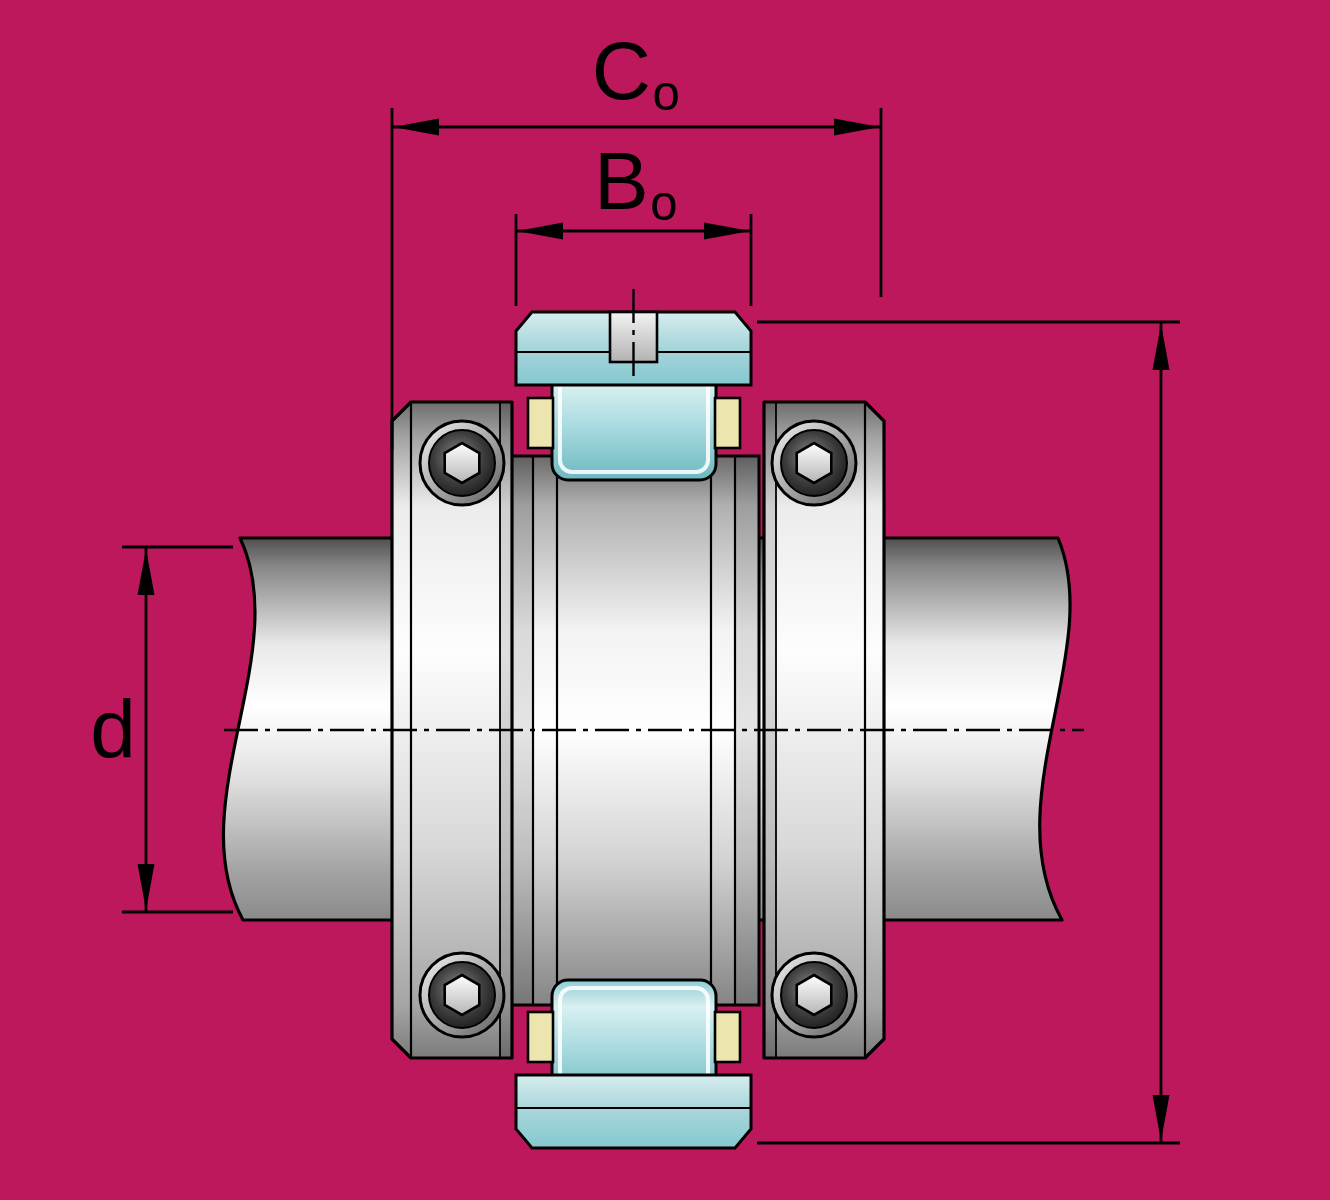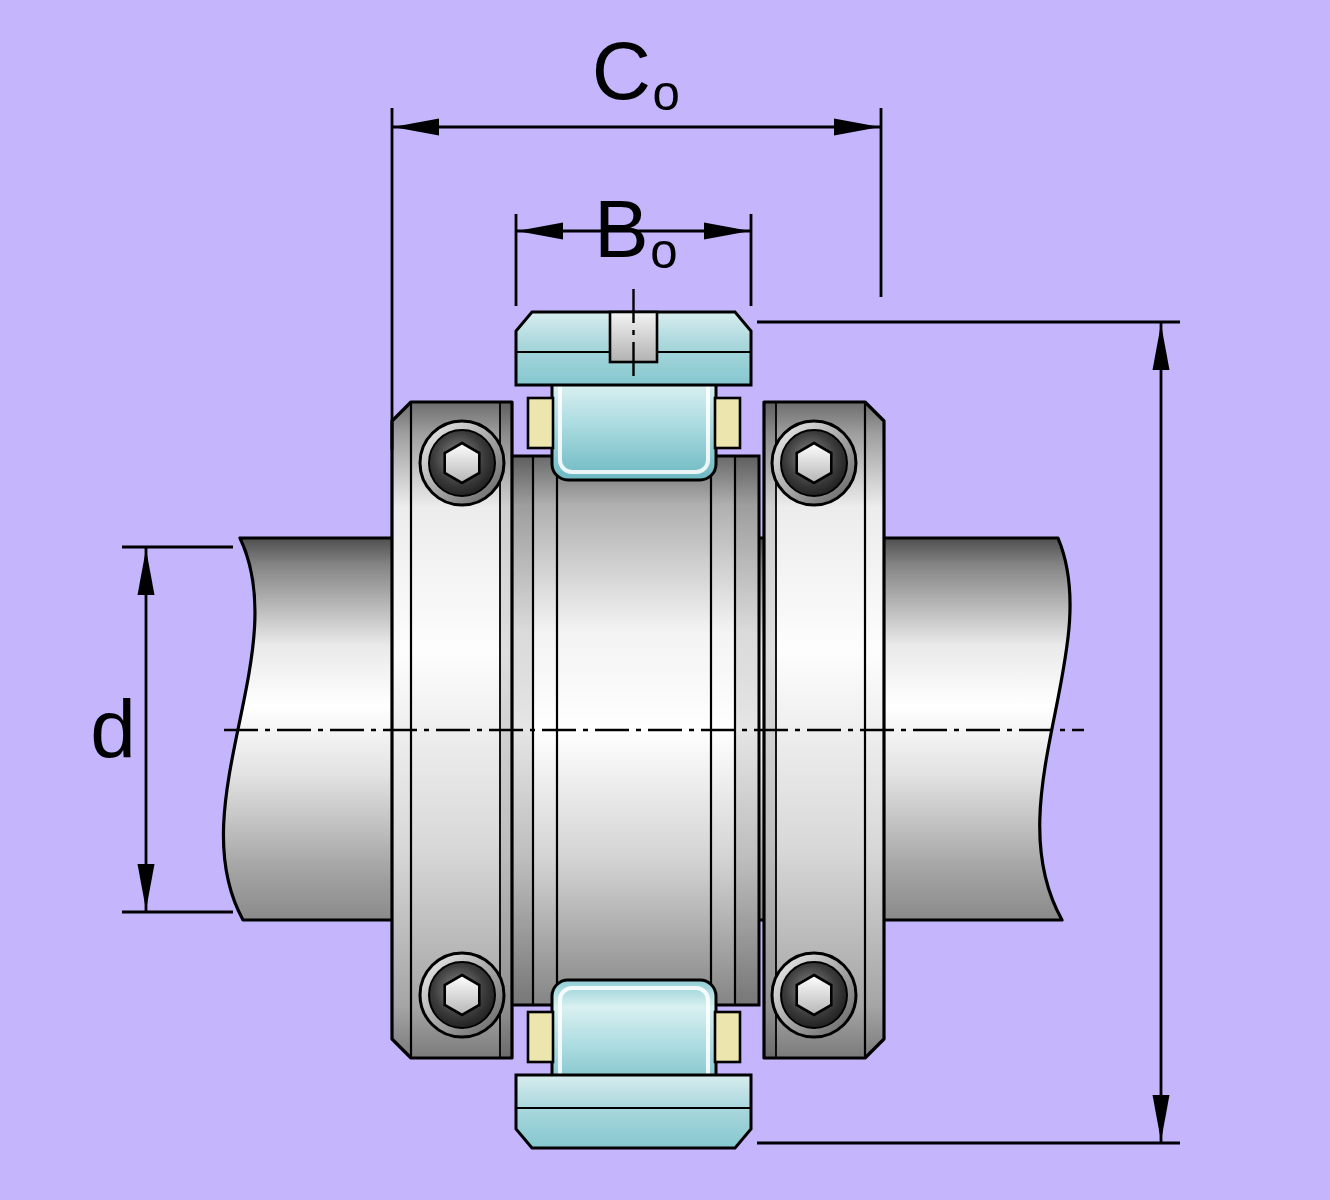--- a/index.html
+++ b/index.html
@@ -4,21 +4,21 @@
 <style>
   :root{
     --teal:#a9d7dc;
     --cream:#ece5ae;
     --outline:#000000;
   }
   html,body{margin:0;padding:0;background:#ffffff;}
   .canvas{
     position:relative;
     width:1330px;height:1200px;
-    background:#c4b5fd;
+    background:#be185d;
     overflow:hidden;
     font-family:"Liberation Sans", sans-serif;
   }
   .canvas svg{position:absolute;left:0;top:0;}
   .dim-label{
     position:absolute;
     font-size:82px;
     line-height:1;
     color:#000;
     text-align:center;
@@ -214,20 +214,20 @@
     <line x1="757" y1="1143" x2="1180" y2="1143"></line>
     <line x1="1161" y1="323" x2="1161" y2="1142"></line>
     <polygon points="1161,324 1152.5,370 1169.5,370" fill="#000" stroke="none"></polygon>
     <polygon points="1161,1141 1152.5,1095 1169.5,1095" fill="#000" stroke="none"></polygon>
   </g>
 </svg>
 
   <div class="dim-label" style="left:555px;top:30px;width:160px;">
     <span>C</span><sub>o</sub>
   </div>
-  <div class="dim-label" style="left:555px;top:140px;width:160px;margin-top:48px;">
+  <div class="dim-label" style="left:555px;top:140px;width:160px;">
     <span>B</span><sub>o</sub>
   </div>
   <div class="dim-label" style="left:58px;top:688px;width:110px;">
     <span>d</span><sub></sub>
   </div>
 
 </div>
 
 </body></html>

